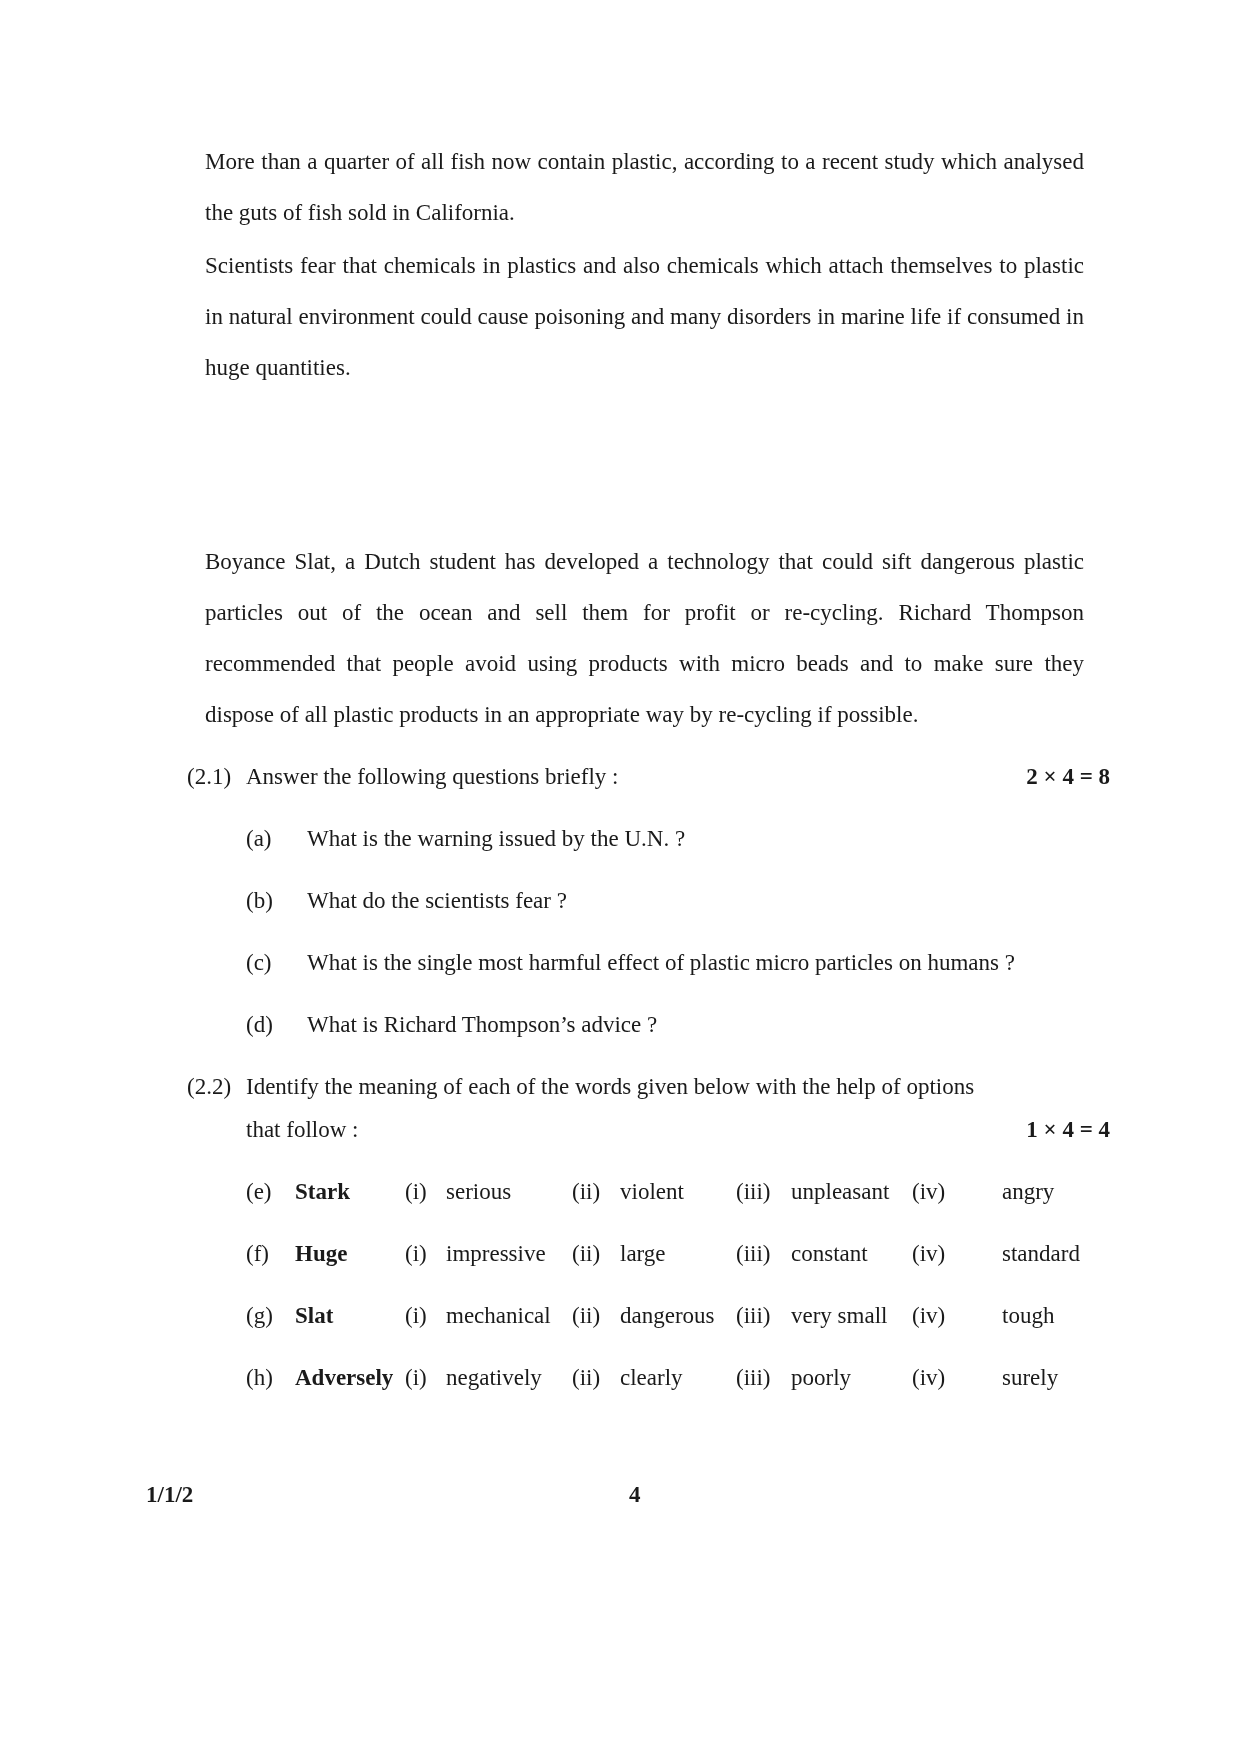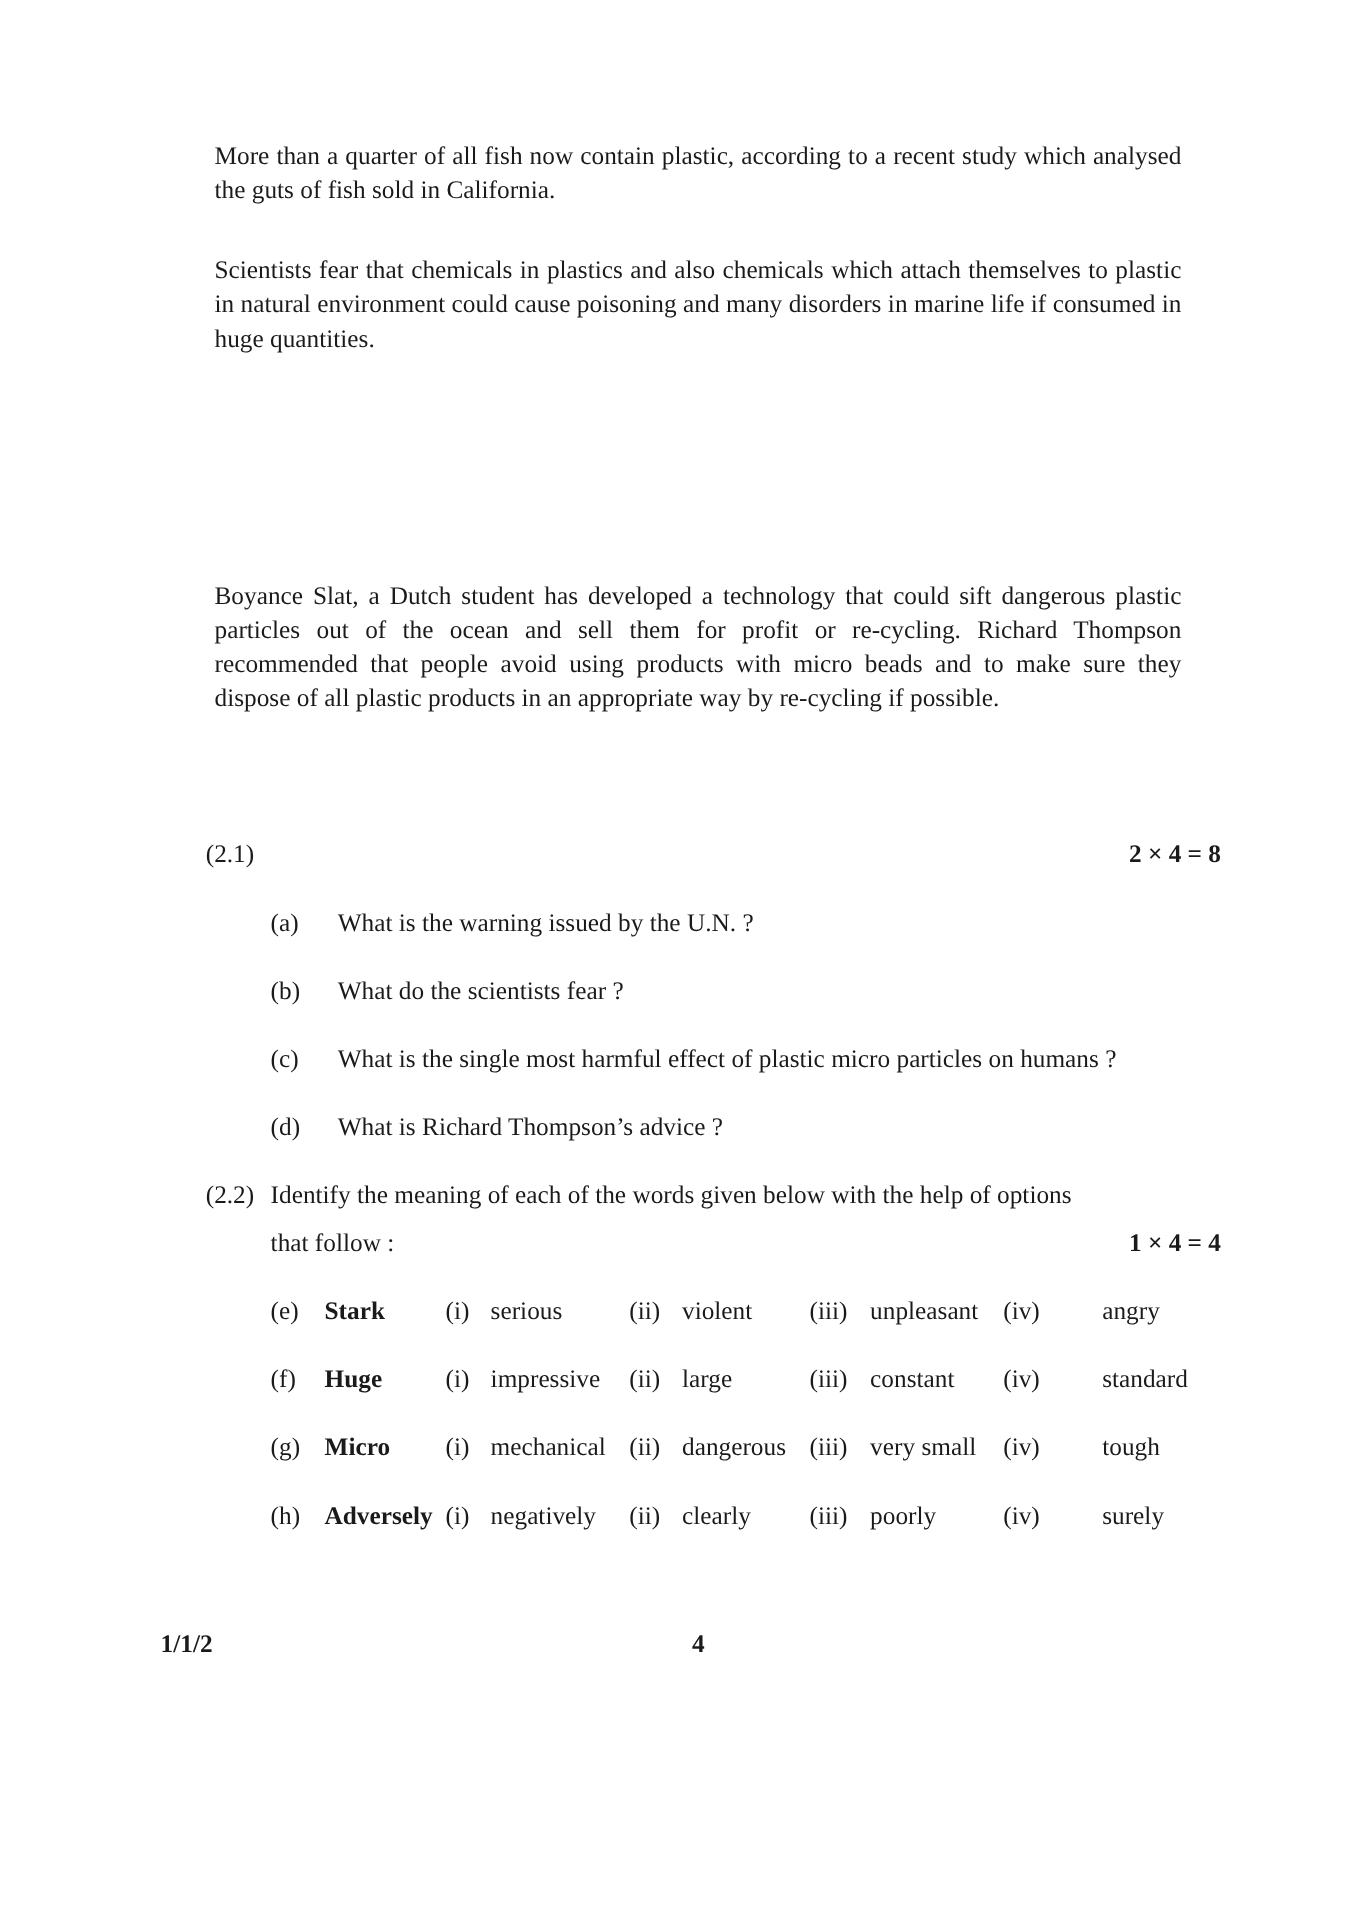--- a/index.html
+++ b/index.html
@@ -4,21 +4,21 @@
 <style>
   html, body { margin: 0; padding: 0; background: #ffffff; }
   body {
     width: 1241px; height: 1755px; position: relative; overflow: hidden;
     font-family: "Liberation Serif", "DejaVu Serif", serif;
     color: #1a1a1a; font-size: 23px;
   }
   .page { position: absolute; left: 0; top: 0; width: 1241px; height: 1755px; }
   .para {
     position: absolute; left: 187px; width: 879px;
-    line-height: 31px; text-align: justify; margin: 8px;
+    line-height: 51px; text-align: justify; margin: 18px;
   }
   .q-head { position: absolute; left: 187px; width: 923px; height: 30px; line-height: 30px; }
   .q-num { position: absolute; left: 0; top: 0; }
   .q-text { position: absolute; left: 59px; top: 0; }
   .q-marks { position: absolute; right: 0; top: 0; font-weight: bold; }
   .sub-q { position: absolute; left: 246px; height: 30px; line-height: 30px; }
   .sub-q .lbl { position: absolute; left: 0; top: 0; }
   .sub-q .txt { position: absolute; left: 61px; top: 0; white-space: nowrap; }
   .vocab-row { position: absolute; left: 246px; height: 30px; line-height: 30px; width: 820px; }
   .vocab-row span { position: absolute; top: 0; white-space: nowrap; }
@@ -34,20 +34,21 @@
 <body>
 
 <div class="page">
 
   <p class="para" style="top:118px">More than a quarter of all fish now contain plastic, according to a recent study which analysed the guts of fish sold in California.</p>
   <p class="para" style="top:222px">Scientists fear that chemicals in plastics and also chemicals which attach themselves to plastic in natural environment could cause poisoning and many disorders in marine life if consumed in huge quantities.</p>
   <p class="para" style="top:518px">Boyance Slat, a Dutch student has developed a technology that could sift dangerous plastic particles out of the ocean and sell them for profit or re-cycling. Richard Thompson recommended that people avoid using products with micro beads and to make sure they dispose of all plastic products in an appropriate way by re-cycling if possible.</p>
 
   <div class="q-head" style="top:762px">
     <span class="q-num">(2.1)</span>
+    <span class="q-text">Answer the following questions briefly :</span>
     <span class="q-marks">2 × 4 = 8</span>
   </div>
 
   <div class="sub-q" style="top:824px">
     <span class="lbl">(a)</span>
     <span class="txt">What is the warning issued by the U.N. ?</span>
   </div>
   <div class="sub-q" style="top:886px">
     <span class="lbl">(b)</span>
     <span class="txt">What do the scientists fear ?</span>
@@ -89,21 +90,21 @@
     <span class="o1t">impressive</span>
     <span class="o2n">(ii)</span>
     <span class="o2t">large</span>
     <span class="o3n">(iii)</span>
     <span class="o3t">constant</span>
     <span class="o4n">(iv)</span>
     <span class="o4t">standard</span>
   </div>
   <div class="vocab-row" style="top:1301px">
     <span class="v-lbl">(g)</span>
-    <span class="v-word">Micro</span>
+    <span class="v-word">Slat</span>
     <span class="o1n">(i)</span>
     <span class="o1t">mechanical</span>
     <span class="o2n">(ii)</span>
     <span class="o2t">dangerous</span>
     <span class="o3n">(iii)</span>
     <span class="o3t">very small</span>
     <span class="o4n">(iv)</span>
     <span class="o4t">tough</span>
   </div>
   <div class="vocab-row" style="top:1363px">

